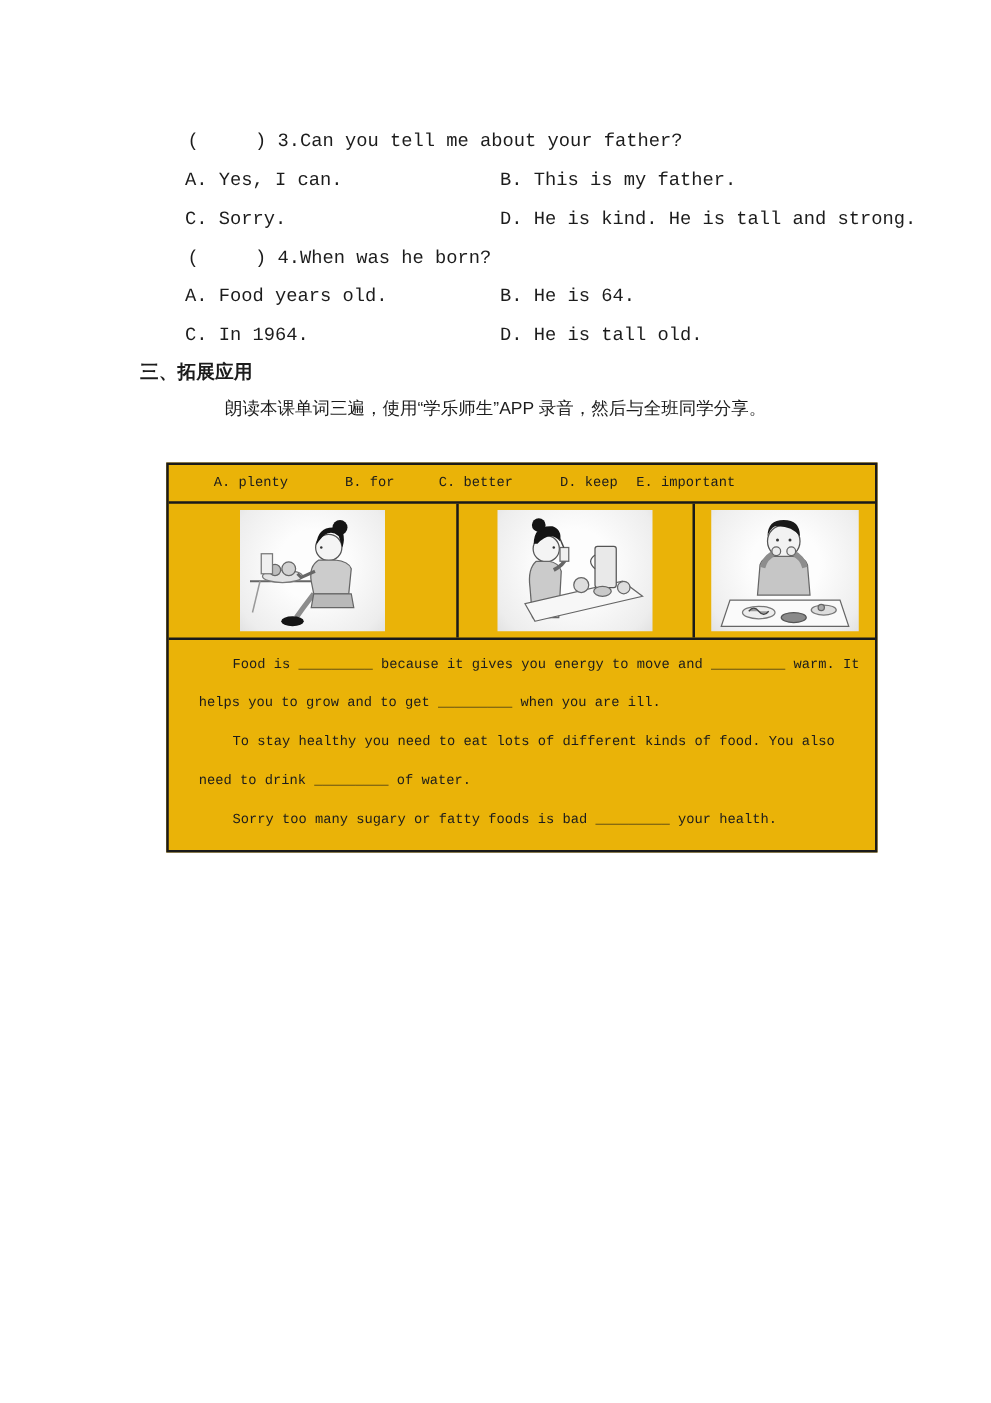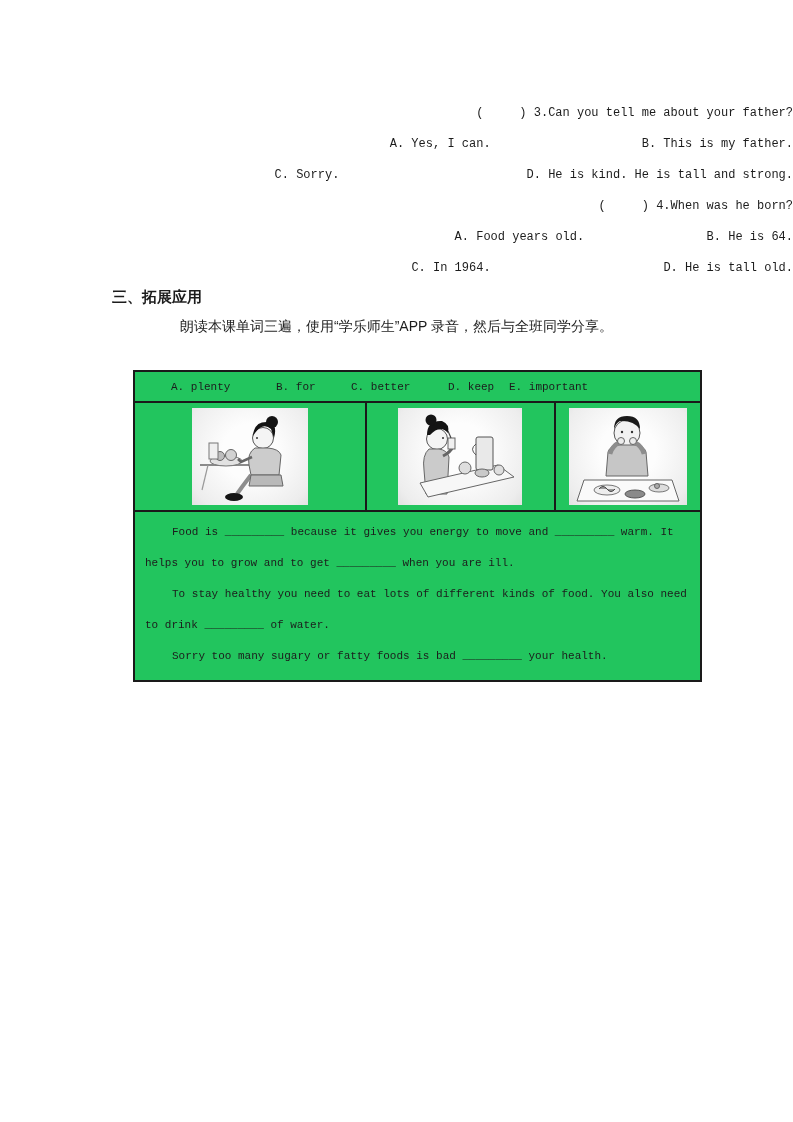--- a/index.html
+++ b/index.html
@@ -13,23 +13,22 @@
     font-family: "Liberation Mono", "DejaVu Sans Mono", monospace;
     color: #1c1c1c;
     overflow: hidden;
   }
   
   .qa {
     position: absolute; top: 98px; left: 0; width: 100%;
   }
   .row {
     height: 31px; line-height: 31px;
-    font-size: 12px; white-space: pre;
+    font-size: 15px; white-space: pre;
     display: flex;
-    justify-content: flex-end;
   }
   .stem { margin-left: 150px; }
   .opt-left { margin-left: 148px; width: 252px; }
   .opt-right { }
   
   .sec-head {
     position: absolute; top: 288px; left: 112px;
     font-size: 15px; font-weight: bold;
     font-family: "Liberation Sans", "DejaVu Sans", sans-serif;
     white-space: pre;
@@ -40,21 +39,21 @@
     font-family: "Liberation Sans", "DejaVu Sans", sans-serif;
     white-space: pre;
     padding-left: 32px;
   }
   
   .ex-box {
     position: absolute; top: 370px; left: 133px;
     width: 569px;
     border: 2px solid #1a1a1a;
     box-sizing: border-box;
-    background: #22c55e;
+    background: #eab308;
   }
   .bank {
     position: relative; height: 29px;
     border-bottom: 2px solid #1a1a1a;
     font-size: 11px;
   }
   .bank span {
     position: absolute; top: 50%; transform: translateY(-50%);
     white-space: pre;
   }
@@ -71,21 +70,21 @@
     box-sizing: border-box;
     display: flex; align-items: center; justify-content: center;
   }
   .pic-cell.c0 { width: 41%; border-right: 2px solid #1a1a1a; }
   .pic-cell.c1 { width: 33.5%; border-right: 2px solid #1a1a1a; }
   .pic-cell.c2 { width: 25.5%; }
   .illus {
     background: radial-gradient(circle at 50% 45%, #fdfdfd 35%, #ededed 85%, #e2e2e2 100%);
   }
   .passage {
-    padding: 5px 6px 8px 10px;
+    padding: 5px 6px 8px 24px;
     font-size: 11px; line-height: 31px;
   }
   .passage p { margin: 0; text-indent: 27px; }
 </style>
 </head>
 <body>
 
 <div class="page">
 
   <div class="qa">

